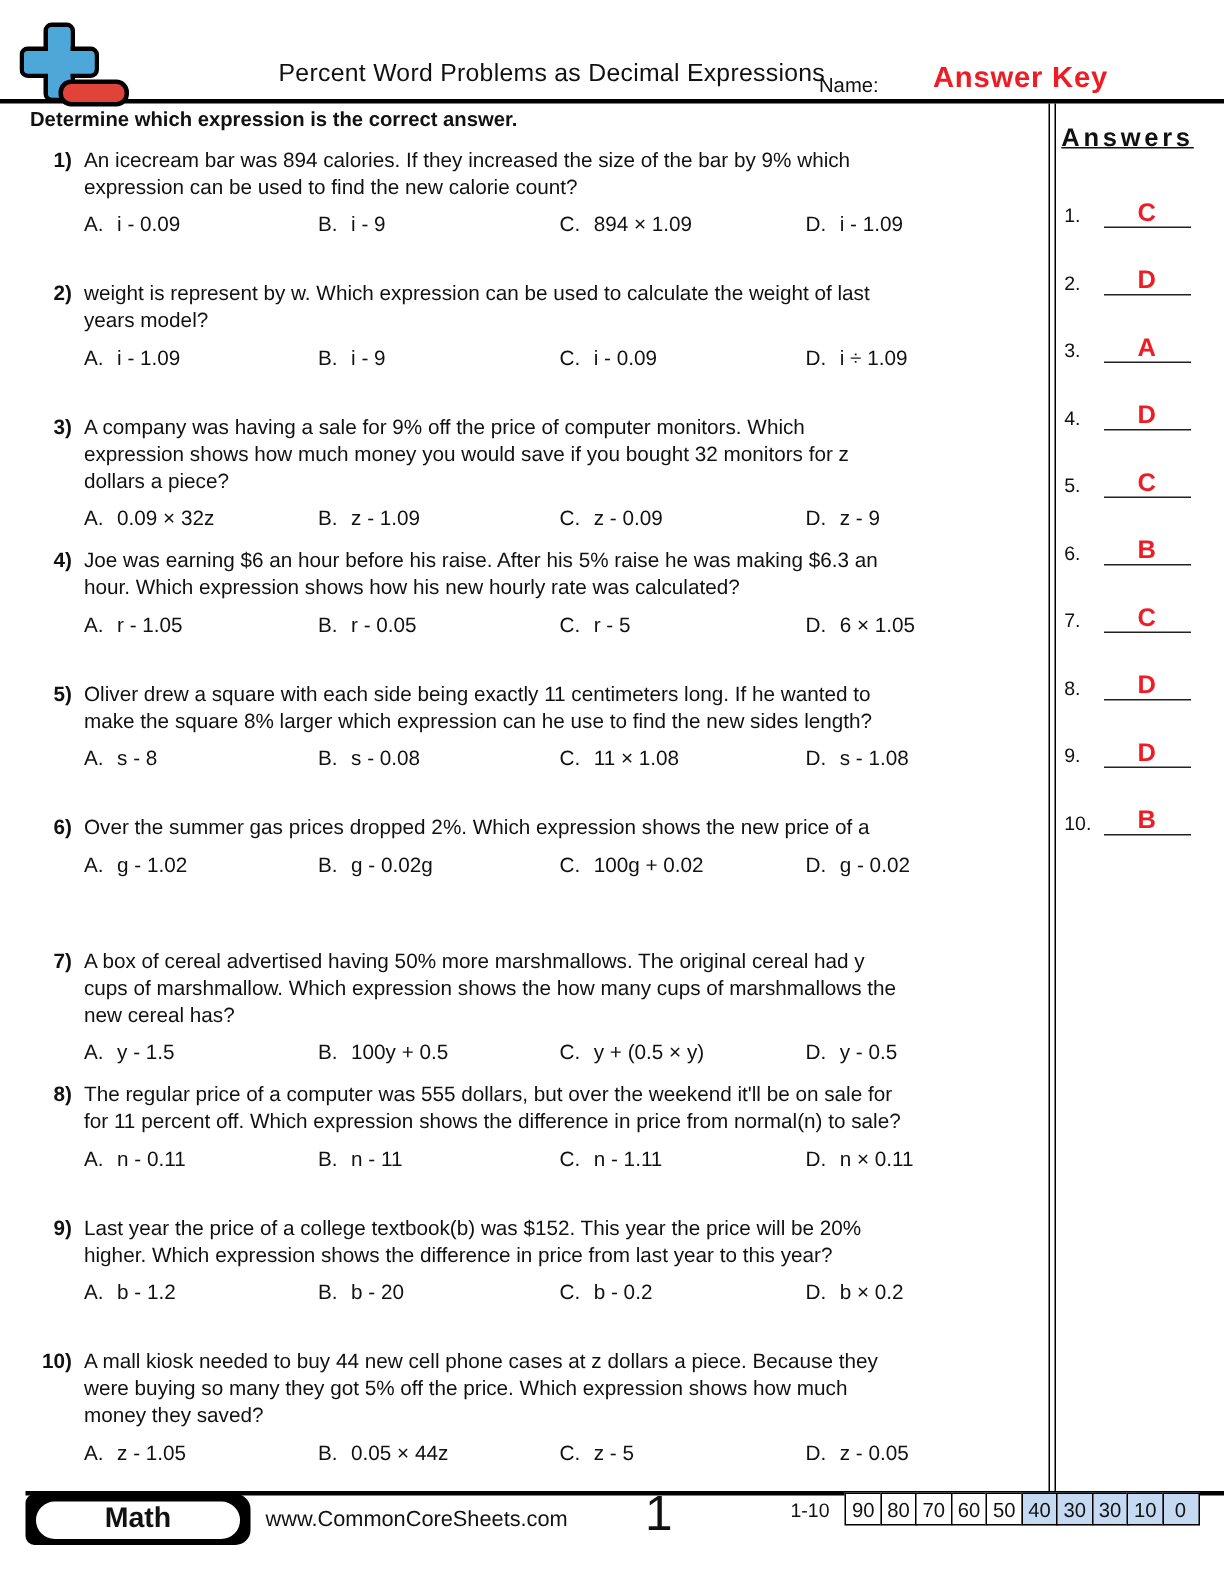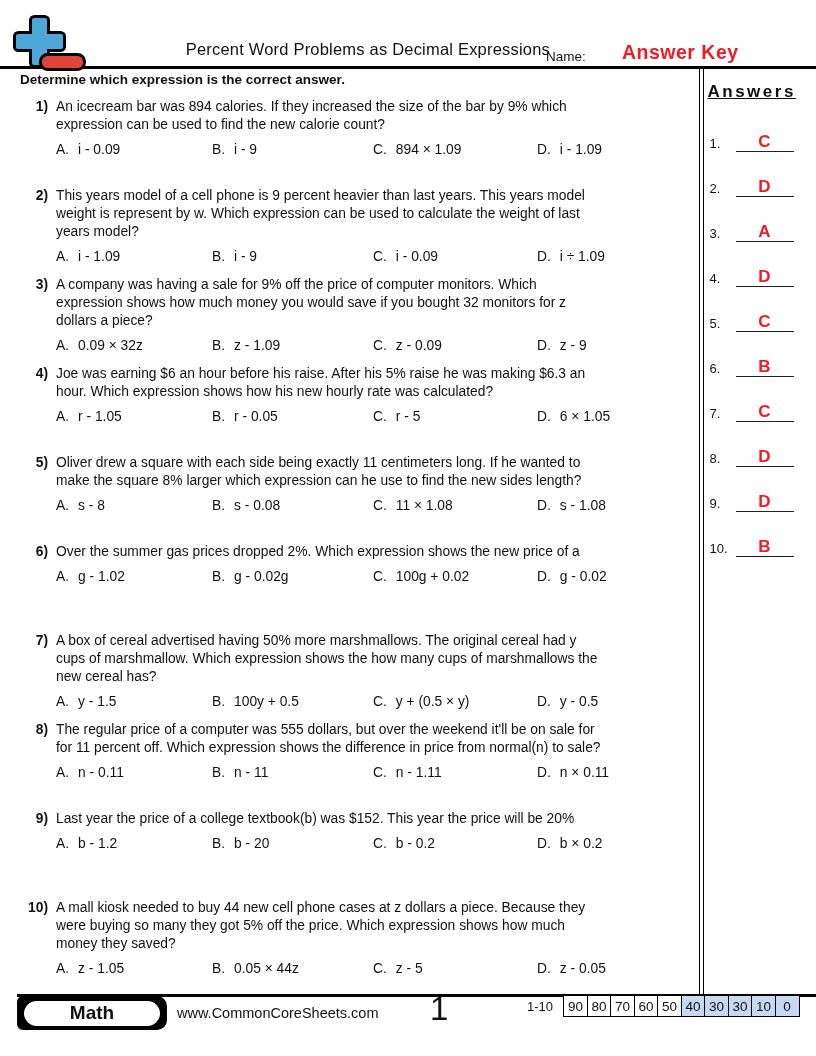--- a/index.html
+++ b/index.html
@@ -98,21 +98,20 @@
           <div class="opt"><span class="opt-label">C.</span><span>894 × 1.09</span></div>
           <div class="opt"><span class="opt-label">D.</span><span>i - 1.09</span></div>
         </div>
       </div>
     </div>
 
     <div class="q">
       <div class="q-num">2)</div>
       <div class="q-body">
         <div class="q-text">
-          <div>This years model of a cell phone is 9 percent heavier than last years. This years model</div>
           <div>weight is represent by w. Which expression can be used to calculate the weight of last</div>
           <div>years model?</div>
         </div>
         <div class="q-opts">
           <div class="opt"><span class="opt-label">A.</span><span>i - 1.09</span></div>
           <div class="opt"><span class="opt-label">B.</span><span>i - 9</span></div>
           <div class="opt"><span class="opt-label">C.</span><span>i - 0.09</span></div>
           <div class="opt"><span class="opt-label">D.</span><span>i ÷ 1.09</span></div>
         </div>
       </div>
@@ -213,20 +212,21 @@
           <div class="opt"><span class="opt-label">D.</span><span>n × 0.11</span></div>
         </div>
       </div>
     </div>
 
     <div class="q">
       <div class="q-num">9)</div>
       <div class="q-body">
         <div class="q-text">
           <div>Last year the price of a college textbook(b) was $152. This year the price will be 20%</div>
+          <div>higher. Which expression shows the difference in price from last year to this year?</div>
         </div>
         <div class="q-opts">
           <div class="opt"><span class="opt-label">A.</span><span>b - 1.2</span></div>
           <div class="opt"><span class="opt-label">B.</span><span>b - 20</span></div>
           <div class="opt"><span class="opt-label">C.</span><span>b - 0.2</span></div>
           <div class="opt"><span class="opt-label">D.</span><span>b × 0.2</span></div>
         </div>
       </div>
     </div>
 

